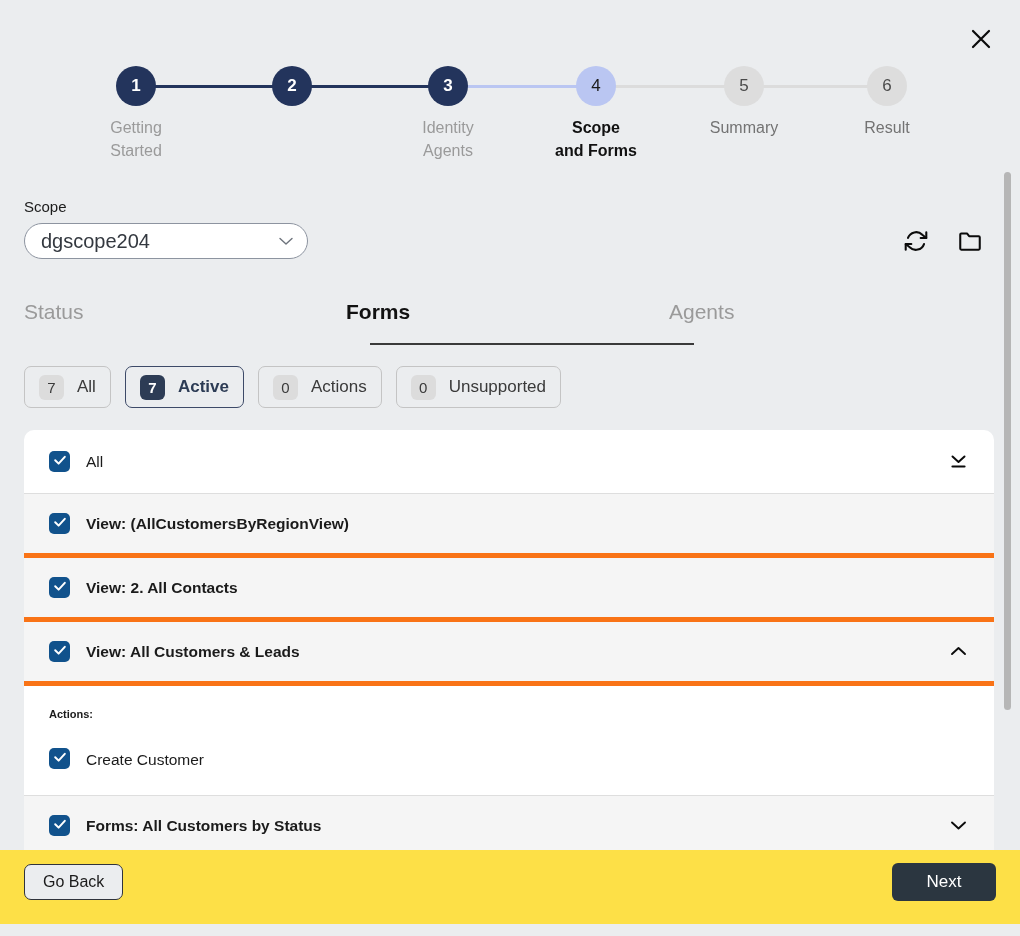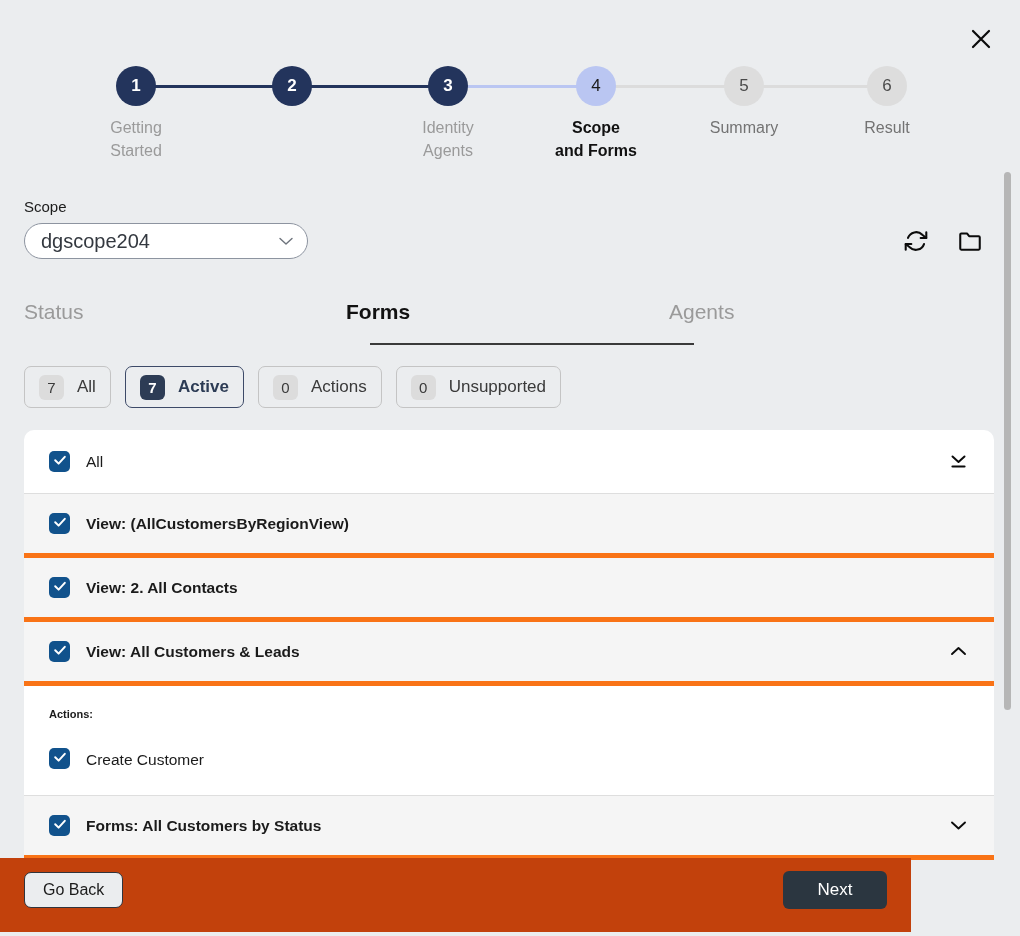--- a/index.html
+++ b/index.html
@@ -298,24 +298,24 @@
     height: 538px;
     border-radius: 4px;
     background: #b6b6b6;
     cursor: pointer;
   }
 
   
   .footer {
     position: absolute;
     left: 0;
-    bottom: 4px;
-    width: 911px;
+    bottom: 12px;
+    width: 1020px;
     height: 74px;
-    background: #c2410c;
+    background: #fde047;
   }
   .btn-back {
     position: absolute;
     left: 24px;
     top: 14px;
     height: 36px;
     padding: 0 18px;
     background: #ebedef;
     border: 1.5px solid #30343c;
     border-radius: 7px;

